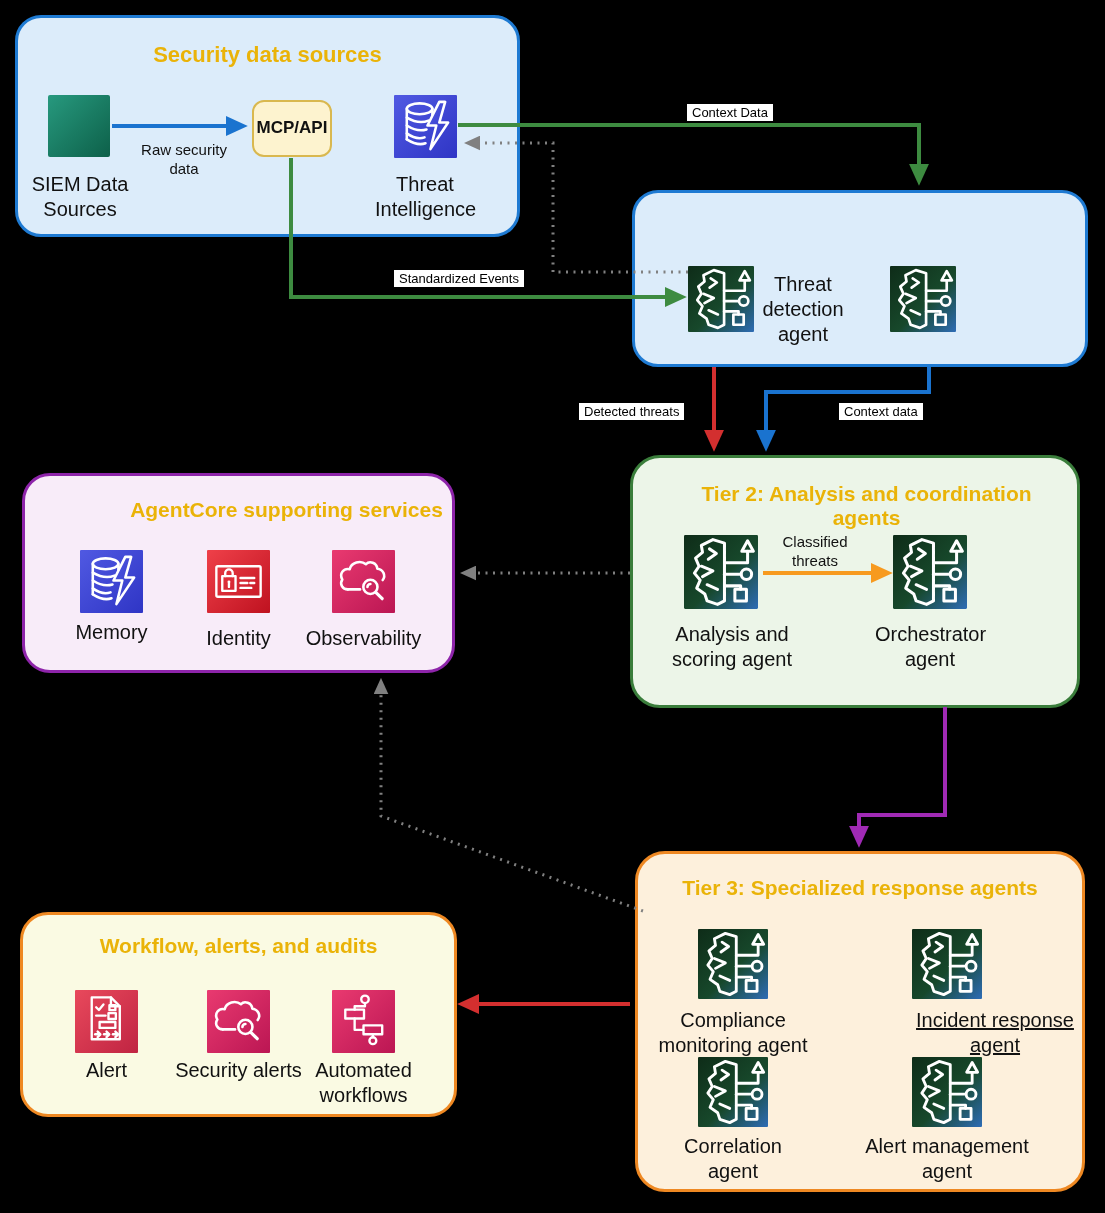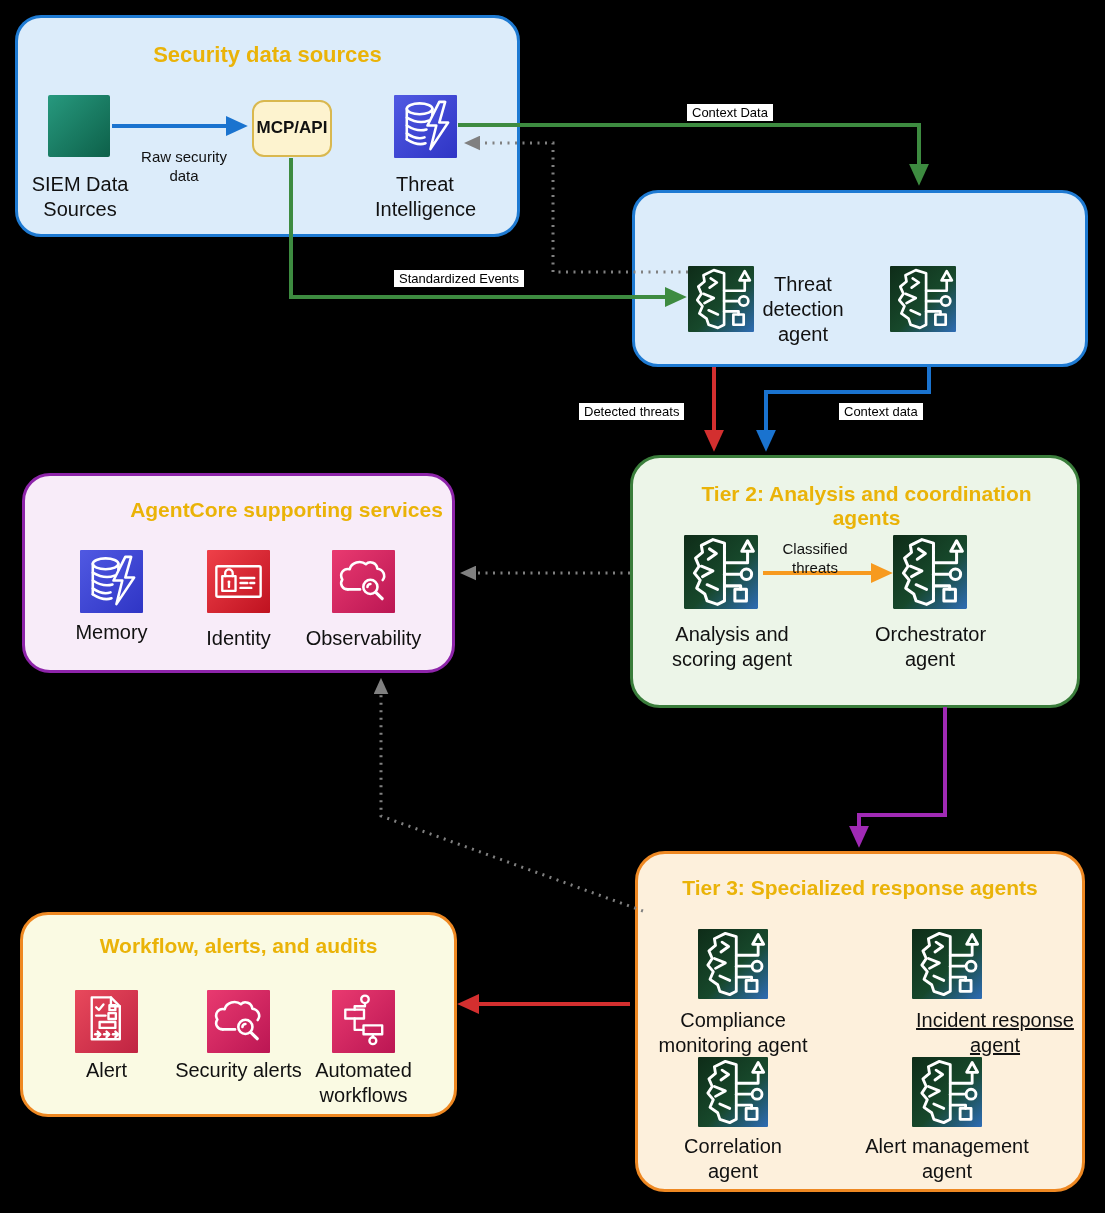--- a/index.html
+++ b/index.html
@@ -9,21 +9,21 @@
   .box.blue{background:#dcecfa;border:3px solid #1e7ad2;border-radius:26px;}
   .box.green{background:#ecf5e8;border:3px solid #3a7d3b;border-radius:30px;}
   .box.purple{background:#f8ecf9;border:3px solid #8e24aa;border-radius:28px;}
   .box.orange{background:#fdf0dc;border:3px solid #ee8822;border-radius:30px;}
   .box.yellow{background:#fafae3;border:3px solid #ee8822;border-radius:28px;}
   .box-title{position:absolute;font-weight:bold;font-size:21px;text-align:center;color:#eab308;z-index:6;}
   .box-title.lg{font-size:22px;}
   .node-label{position:absolute;font-size:20px;line-height:1.25;text-align:center;color:#111;z-index:6;}
   .edge-label{position:absolute;background:#fff;border:1px solid #000;color:#000;
               font-size:13px;padding:1px 5px;white-space:nowrap;z-index:7;}
-  .flow-label{position:absolute;font-size:15px;line-height:1.25;text-align:center;color:#111;z-index:7;margin-top:7px;}
+  .flow-label{position:absolute;font-size:15px;line-height:1.25;text-align:center;color:#111;z-index:7;}
   .icon{position:absolute;z-index:5;}
   .icon svg{display:block;width:100%;height:100%;}
   .mcp{position:absolute;box-sizing:border-box;background:#fdf3cf;border:2.5px solid #d9b84f;
        border-radius:12px;font-weight:bold;font-size:17px;text-align:center;z-index:5;}
   .siem{position:absolute;background:linear-gradient(135deg,#27997e,#0d6049);border-radius:2px;z-index:5;}
   #edges{position:absolute;left:0;top:0;z-index:4;pointer-events:none;}
   #symdefs{position:absolute;width:0;height:0;overflow:hidden;}
 </style>
 </head>
 <body>

